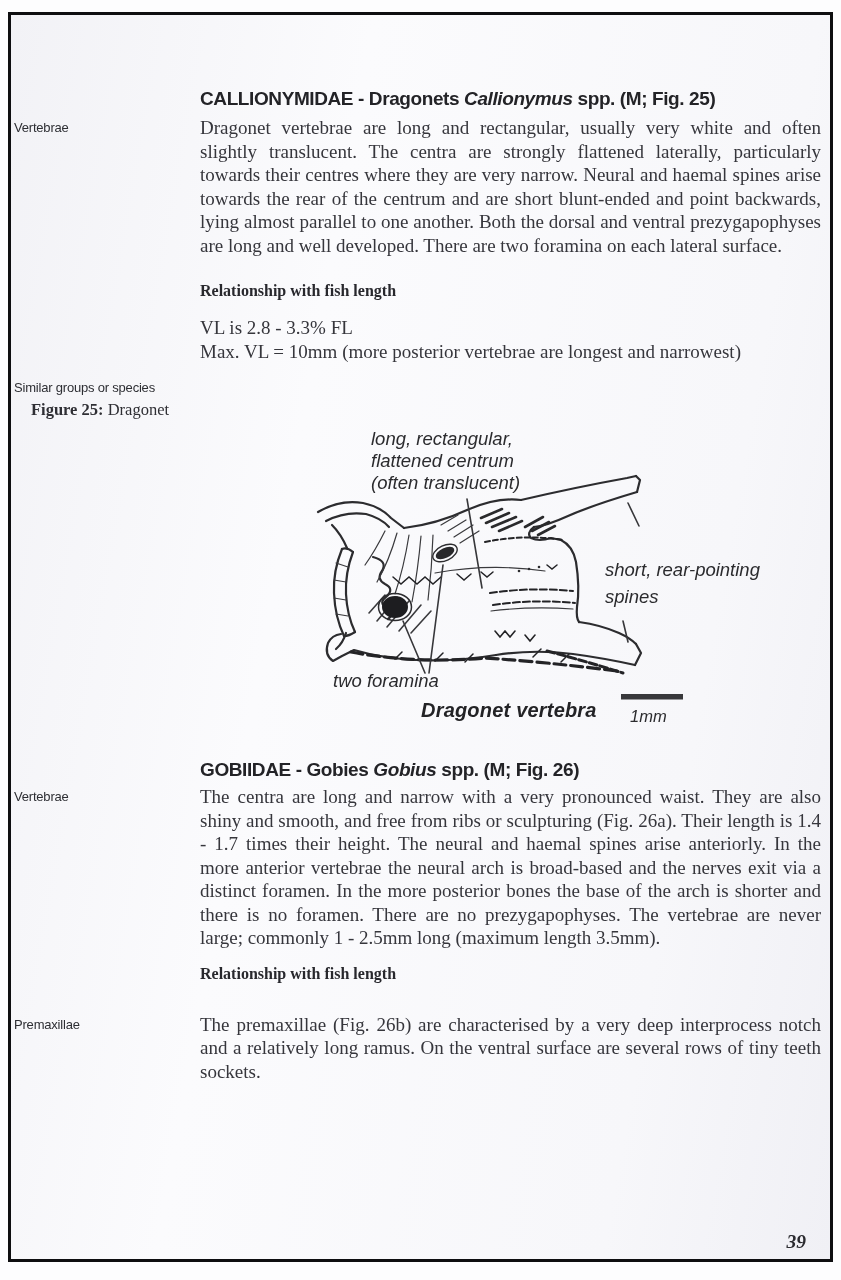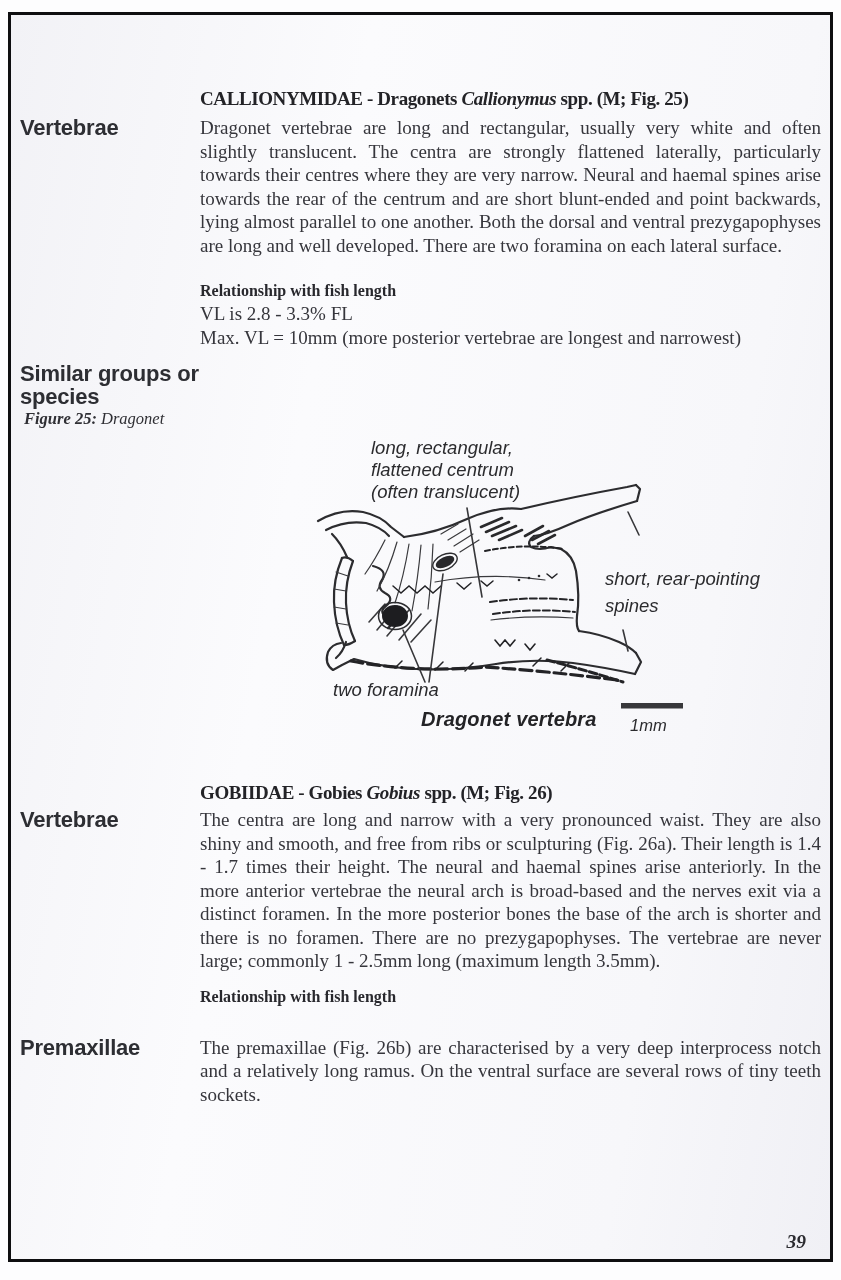--- a/index.html
+++ b/index.html
@@ -10,63 +10,63 @@
   }
   .frame{
     position:absolute;left:8px;top:12px;width:819px;height:1244px;
     border:3px solid #0e0e10;
     background:linear-gradient(100deg,#f2f2f6 0%,#fbfbfd 35%,#f7f7fa 78%,#f0f0f5 100%);
     overflow:hidden;
   }
   .content{padding-top:73px;}
   .row{display:grid;grid-template-columns:189px 621px;}
   .lbl{
-    font-family:"Liberation Sans",sans-serif;font-weight:bold;
-    font-size:22px;line-height:23px;letter-spacing:-0.2px;
-    color:#2d2e33;padding-left:9px;
+    font-family:"Liberation Sans",sans-serif;font-weight:normal;
+    font-size:13px;line-height:23px;letter-spacing:-0.2px;
+    color:#2d2e33;padding-left:3px;
   }
   .shead{
-    font-family:Liberation Serif, serif;font-weight:bold;
+    font-family:Liberation Sans, sans-serif;font-weight:bold;
     font-size:19px;line-height:22px;letter-spacing:-0.4px;
     color:#232327;white-space:nowrap;
   }
   .shead .genus{font-style:italic;}
   .para{
     font-size:19px;line-height:23.5px;color:#36363c;
     text-align:justify;margin:0;
   }
   .rel{
     font-weight:bold;font-size:16px;line-height:23px;color:#28282d;
   }
   .vl{font-size:19px;line-height:23.5px;color:#36363c;}
   .caption{
-    font-style:italic;font-size:16.5px;line-height:21px;
-    color:#2f2f34;padding-left:13px;
+    font-size:16.5px;line-height:21px;
+    color:#2f2f34;padding-left:20px;
   }
   .caption .capb{font-weight:bold;}
   .fig-wrap{position:relative;height:342px;}
   .fig-svg{position:absolute;left:85px;top:22px;}
   .svg-label{
     font-family:"Liberation Sans",sans-serif;font-style:italic;
     font-size:18.5px;fill:#2b2b2e;
   }
   .svg-title{
     font-family:"Liberation Sans",sans-serif;font-style:italic;font-weight:bold;
     font-size:20px;fill:#232326;letter-spacing:0.2px;
   }
   .svg-scale{
     font-family:"Liberation Sans",sans-serif;font-style:italic;
     font-size:16.5px;fill:#2b2b2e;
   }
   .pagenum{
     position:absolute;right:24px;bottom:6px;
     font-weight:bold;font-size:19.5px;color:#2b2b30;font-style:italic;
   }
-  .mt6{margin-top:6px;}.mt22{margin-top:22px;}.mt14{}
-  .mt13{margin-top:13px;}.mt0{margin-top:0;}.mt24{margin-top:32px;}
+  .mt6{margin-top:6px;}.mt22{margin-top:22px;}.mt14{margin-top:14px;}
+  .mt13{margin-top:13px;}.mt0{margin-top:0;}.mt24{margin-top:18px;}
   .mt4{margin-top:4px;}.mt12{margin-top:12px;}.mt16{margin-top:16px;}
 </style>
 </head>
 <body>
 
 <div class="frame">
   <div class="content">
 
     <div class="row">
       <div class="lbl"></div>

